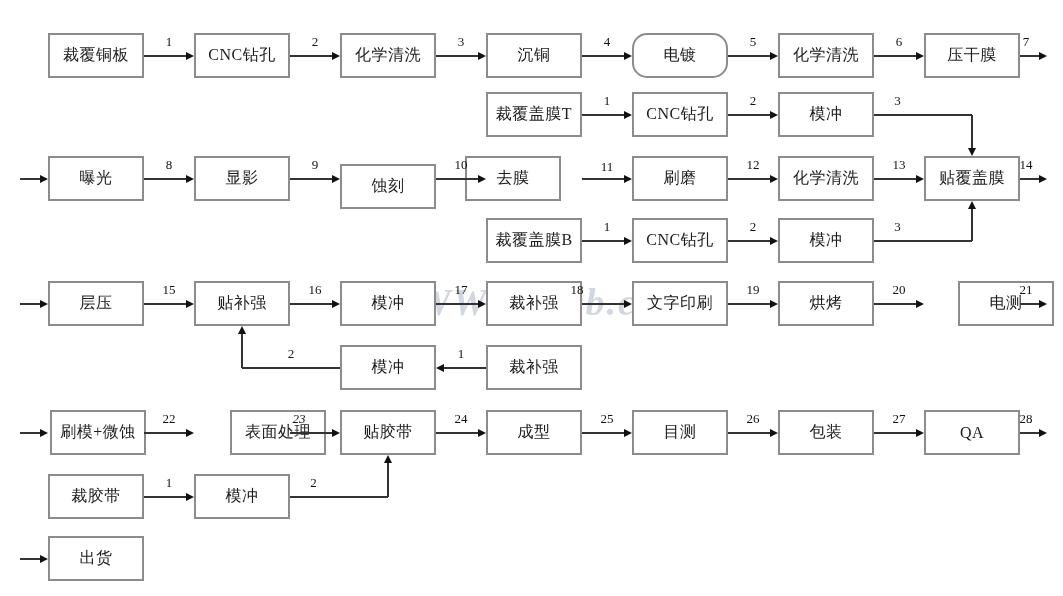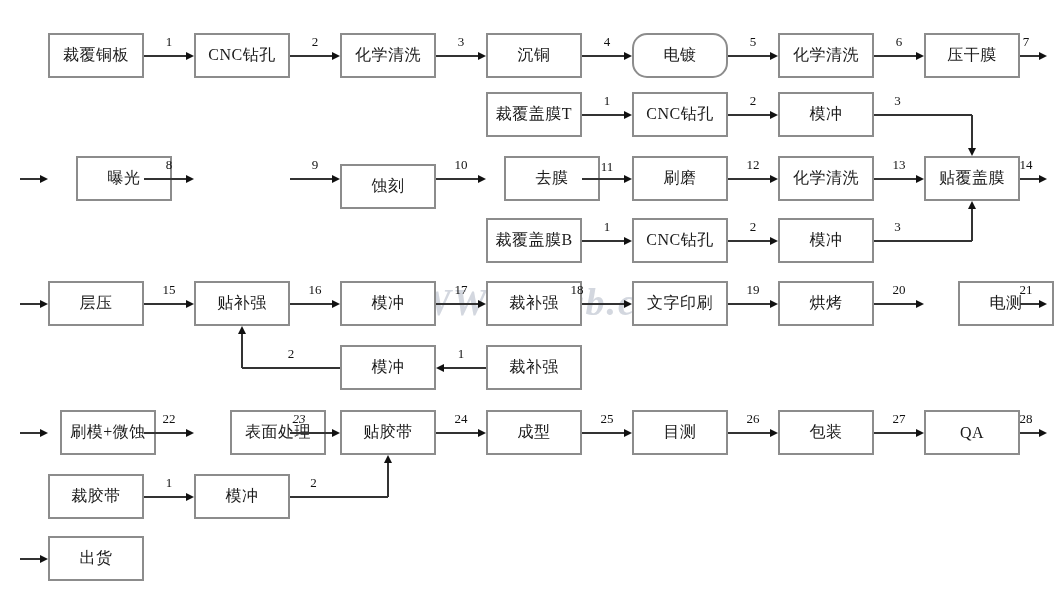--- a/index.html
+++ b/index.html
@@ -49,27 +49,30 @@
     </div>
     <div class="node" style="left: 486px; top: 92px;">
       <span>裁覆盖膜T</span>
     </div>
     <div class="node" style="left: 632px; top: 92px;">
       <span>CNC钻孔</span>
     </div>
     <div class="node" style="left: 778px; top: 92px;">
       <span>模冲</span>
     </div>
-    <div class="node" style="left: 48px; top: 156px; margin-left: 28px;">
+    <div class="node" style="left: 48px; top: 156px;">
       <span>曝光</span>
+    </div>
+    <div class="node" style="left: 194px; top: 156px;">
+      <span>显影</span>
     </div>
     <div class="node" style="left: 340px; top: 156px; margin-top: 8px;">
       <span>蚀刻</span>
     </div>
-    <div class="node" style="left: 504px; top: 156px;">
+    <div class="node" style="left: 465px; top: 156px;">
       <span>去膜</span>
     </div>
     <div class="node" style="left: 632px; top: 156px;">
       <span>刷磨</span>
     </div>
     <div class="node" style="left: 778px; top: 156px;">
       <span>化学清洗</span>
     </div>
     <div class="node" style="left: 924px; top: 156px;">
       <span>贴覆盖膜</span>
@@ -103,21 +106,21 @@
     </div>
     <div class="node" style="left: 924px; top: 281px; margin-left: 34px;">
       <span>电测</span>
     </div>
     <div class="node" style="left: 340px; top: 345px;">
       <span>模冲</span>
     </div>
     <div class="node" style="left: 486px; top: 345px;">
       <span>裁补强</span>
     </div>
-    <div class="node" style="left: 60px; top: 410px;">
+    <div class="node" style="left: 50px; top: 410px;">
       <span>刷模+微蚀</span>
     </div>
     <div class="node" style="left: 194px; top: 410px; margin-left: 36px;">
       <span>表面处理</span>
     </div>
     <div class="node" style="left: 340px; top: 410px;">
       <span>贴胶带</span>
     </div>
     <div class="node" style="left: 486px; top: 410px;">
       <span>成型</span>

